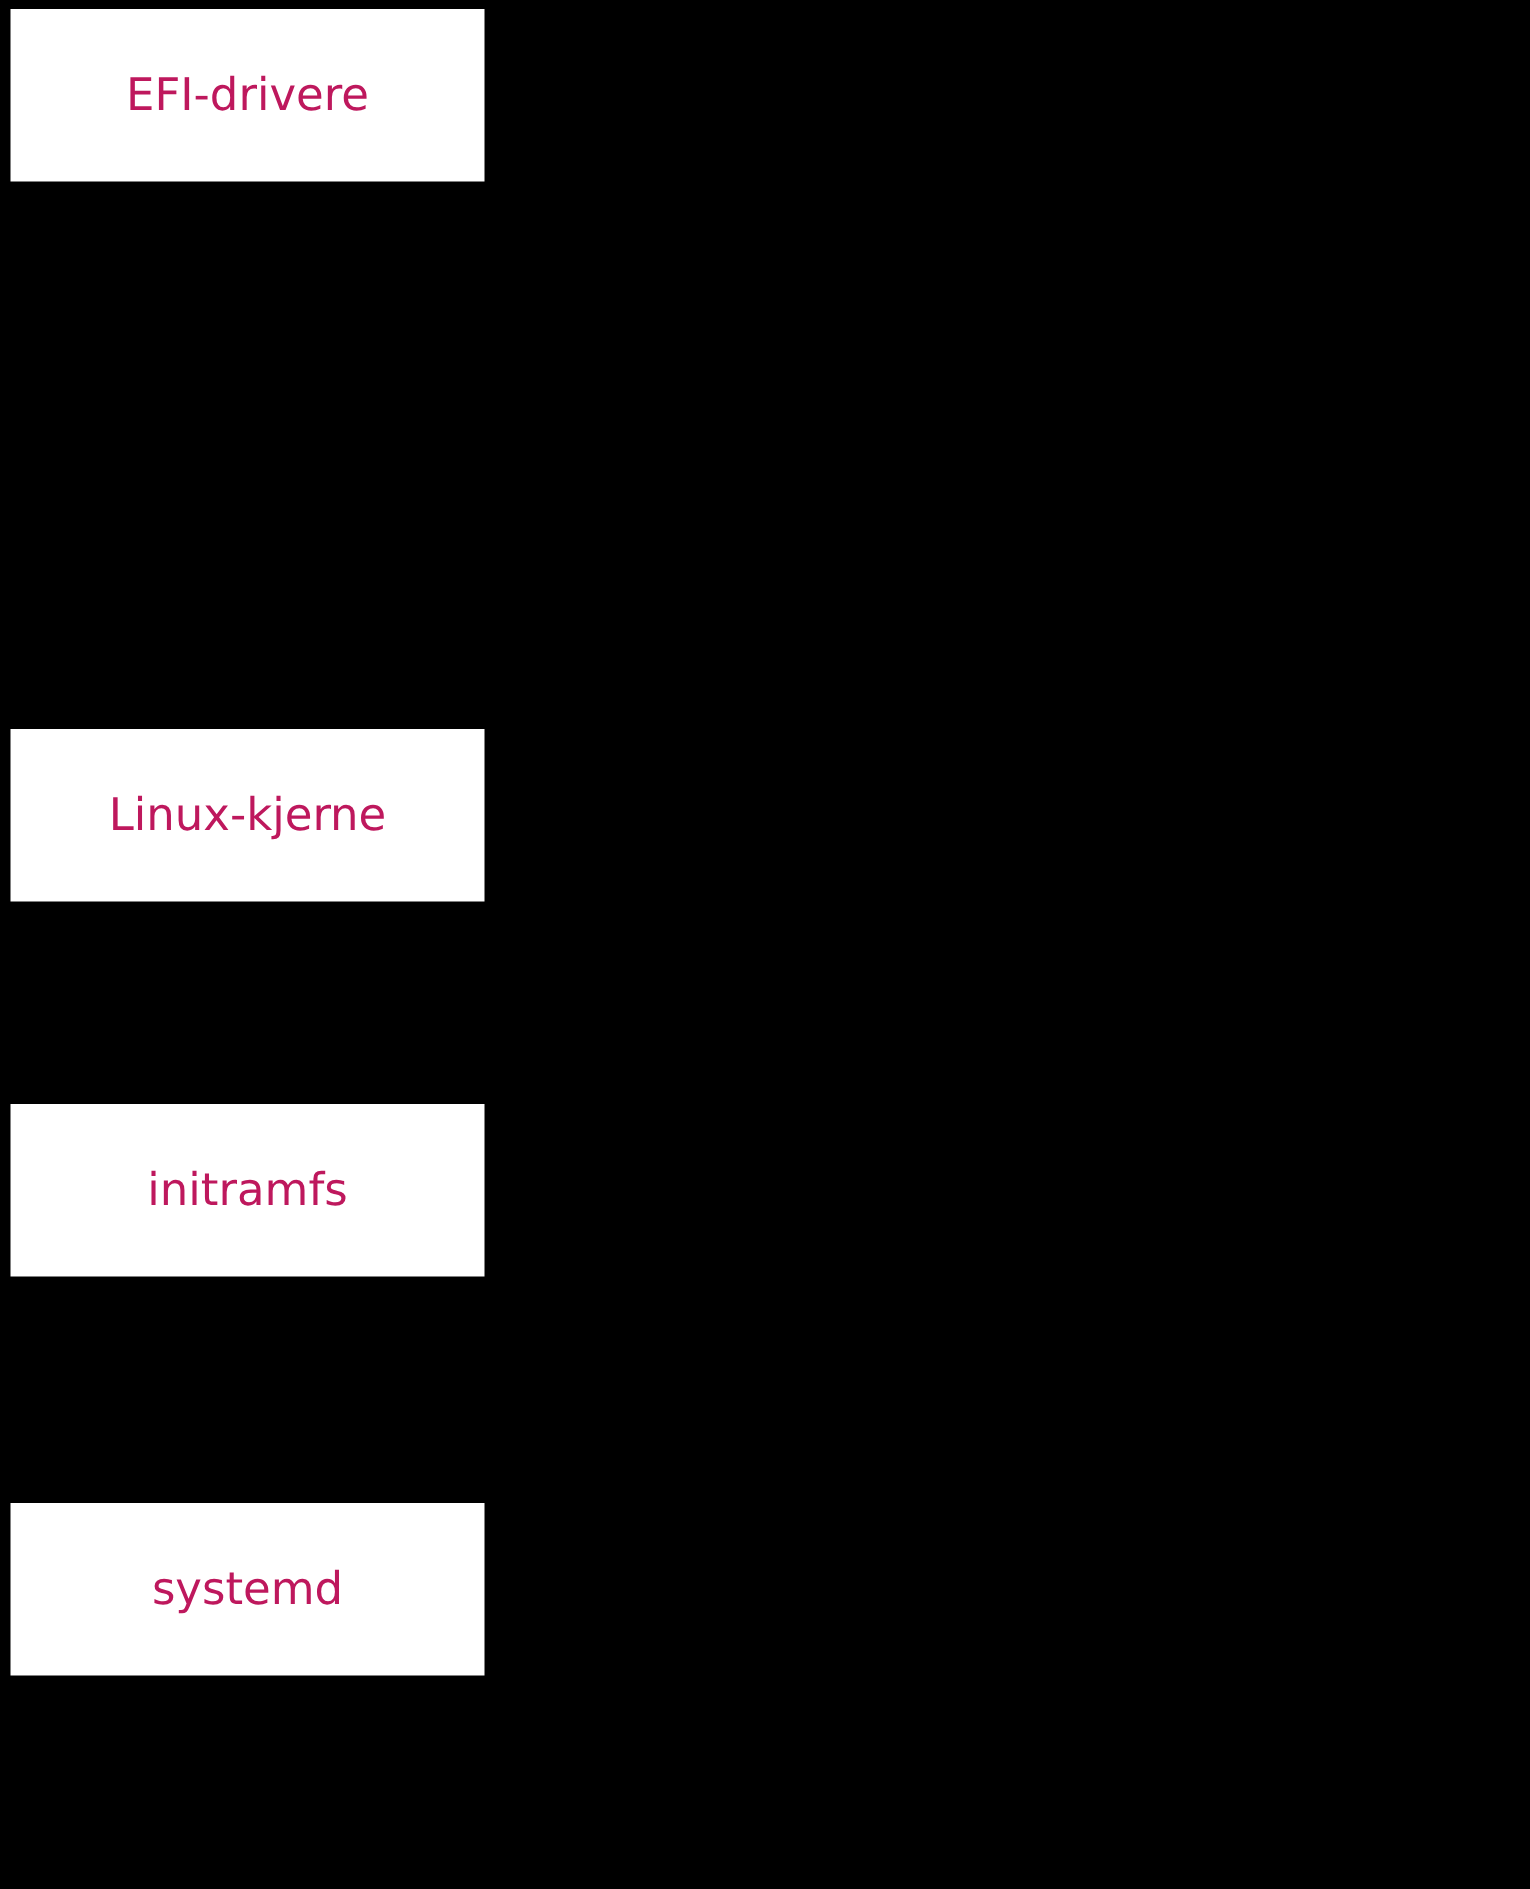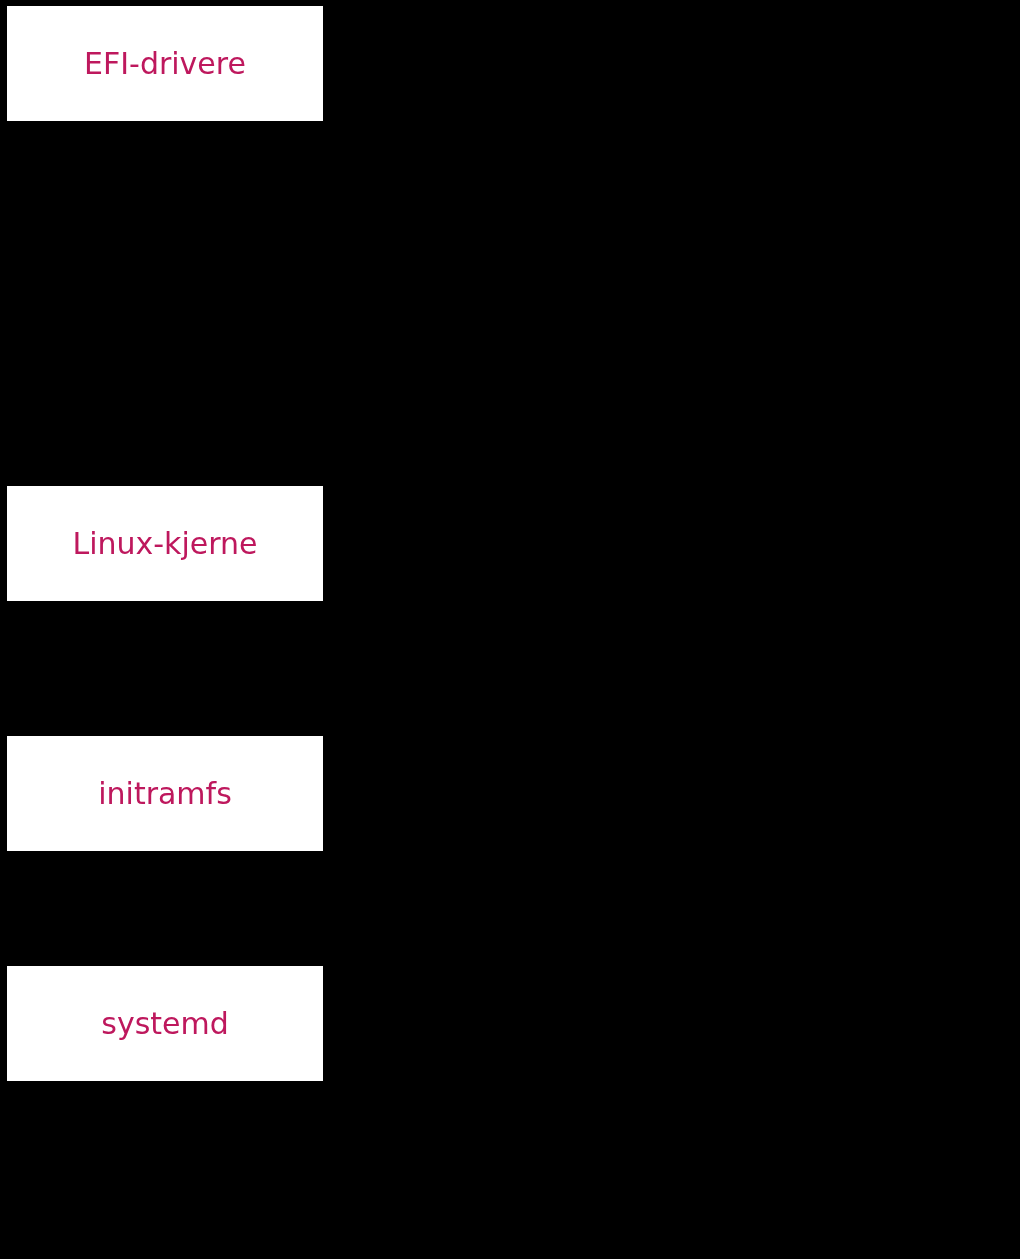--- a/index.html
+++ b/index.html
@@ -32,21 +32,21 @@
     font-weight: 400;
     line-height: 1;
     letter-spacing: 0px;
     white-space: nowrap;
     text-align: center;
   }
   #box-0 { top: 6px; }
   #box-1 { top: 246px; }
   #box-2 { top: 486px; }
   #box-3 { top: 688px; margin-top: 48px; }
-  #box-4 { top: 966px; }
+  #box-4 { top: 1002px; }
 </style>
 </head>
 <body>
 
 <div id="canvas">
 
   <div class="stage-box" id="box-0">
     <span class="stage-label">EFI-drivere</span>
   </div>
 

